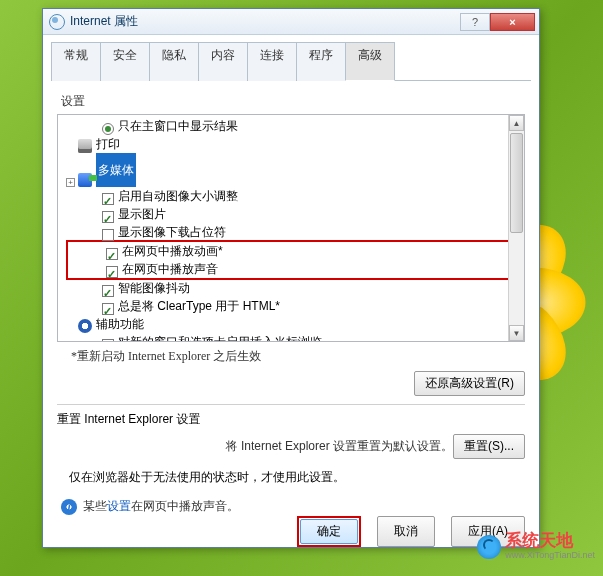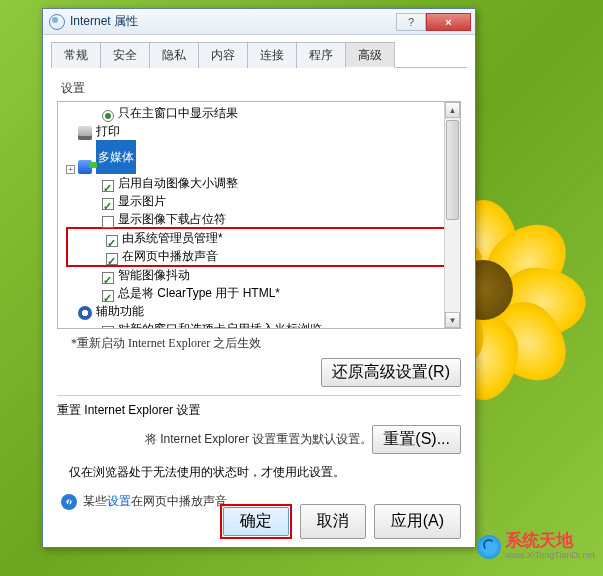--- a/index.html
+++ b/index.html
@@ -6,31 +6,31 @@
 body{width:603px;height:576px;background:linear-gradient(135deg,#8fc73e 0%,#6ba61e 50%,#8fc73e 100%);position:relative;overflow:hidden}
 .flower{position:absolute;right:30px;top:200px;width:180px;height:180px}
 .flower .petal{position:absolute;width:70px;height:85px;background:radial-gradient(ellipse at center,#ffe680 0%,#ffcc00 60%,#e6a800 100%);border-radius:50% 50% 50% 50% / 60% 60% 40% 40%}
 .flower .center{position:absolute;left:60px;top:60px;width:60px;height:60px;background:radial-gradient(circle,#8b6914 0%,#5c4403 100%);border-radius:50%}
 .watermark{position:absolute;right:8px;bottom:15px;display:flex;align-items:center;gap:4px;color:#555;font-size:11px}
 .watermark .logo{width:24px;height:24px;background:radial-gradient(circle,#3eb0f7 40%,#1a7fc4 100%);border-radius:50%;position:relative}
 .watermark .logo::before{content:"";position:absolute;left:6px;top:4px;width:8px;height:8px;border:2px solid #0a5a8f;border-radius:50%;border-right-color:transparent;border-bottom-color:transparent}
 .watermark .txt{display:flex;flex-direction:column;line-height:1.1}
 .watermark .txt .t1{font-weight:bold;font-size:17px;color:#ef4444}
 .watermark .txt .t2{font-size:9px;color:#888}
-.dialog{position:absolute;left:42px;top:8px;width:434px;height:540px;background:#fff;border:1px solid #5a7fa0;box-shadow:2px 2px 8px rgba(0,0,0,0.3)}
+.dialog{position:absolute;left:42px;top:8px;width:498px;height:540px;background:#fff;border:1px solid #5a7fa0;box-shadow:2px 2px 8px rgba(0,0,0,0.3)}
 .titlebar{height:26px;background:linear-gradient(#f6f9fc,#e4ecf5);display:flex;align-items:center;padding:0 4px 0 6px;border-bottom:1px solid #c0cfdd}
 .titlebar .ticon{width:16px;height:16px;margin-right:5px;position:relative}
 .titlebar .ticon::before{content:"";position:absolute;inset:0;border:1.5px solid #4a8bc2;border-radius:50%}
 .titlebar .ticon::after{content:"";position:absolute;left:3px;top:3px;width:6px;height:6px;background:#7fb3e0;border-radius:50%}
 .titlebar .ttext{flex:1;color:#0d3a63}
 .titlebar .tbtns{display:flex;gap:0}
 .titlebar .tbtn{width:30px;height:18px;background:linear-gradient(#f6f9fc,#e4ecf5);border:1px solid #b4c2d0;display:flex;align-items:center;justify-content:center;color:#555;font-size:11px;cursor:pointer}
 .titlebar .tbtn.close{background:linear-gradient(#e98a83,#c8433a);color:#fff;width:45px;border-color:#b33;font-weight:bold}
 .tabs{display:flex;margin:6px 8px 0 8px;border-bottom:1px solid #b4c2d0}
-.tab{padding:4px 12px 3px;border:1px solid #b4c2d0;border-bottom:none;background:#f0f3f7;margin-right:-1px;cursor:pointer;position:relative;top:1px;color:#333}
+.tab{padding:4px 12px 16px;border:1px solid #b4c2d0;border-bottom:none;background:#f0f3f7;margin-right:-1px;cursor:pointer;position:relative;top:1px;color:#333}
 .tab.active{background:#e5e5e5;border-bottom:1px solid #fff;z-index:1}
 .content{padding:8px 14px}
 .section-title{margin:4px 0 4px 4px;color:#333}
 .listbox{border:1px solid #b2b8c0;height:228px;background:#fff;position:relative;overflow:hidden}
 .listbox .scrollbar{position:absolute;right:0;top:0;bottom:0;width:16px;background:#f1f1f1;border-left:1px solid #d0d0d0}
 .listbox .scrollbar .arr{height:16px;background:linear-gradient(#fdfdfd,#dedede);border:1px solid #bbb;position:absolute;left:0;right:0;display:flex;align-items:center;justify-content:center;font-size:8px;color:#555}
 .listbox .scrollbar .arr.up{top:0}
 .listbox .scrollbar .arr.down{bottom:0}
 .listbox .scrollbar .thumb{position:absolute;left:1px;right:1px;top:18px;height:100px;background:linear-gradient(90deg,#e8e8e8,#cfcfcf);border:1px solid #b0b0b0;border-radius:2px}
 .tree{padding:2px 0 0 8px;font-size:12px;line-height:18px}
@@ -42,30 +42,30 @@
 .tree .check{width:12px;height:12px;border:1px solid #7a7a7a;margin-right:4px;background:#fff;position:relative}
 .tree .check.checked::after{content:"✓";position:absolute;left:0;top:-2px;font-size:11px;color:#2a7a2a;font-weight:bold}
 .tree .cat-icon{width:14px;height:14px;margin-right:4px;display:inline-block}
 .tree .cat-icon.printer{background:linear-gradient(#ddd,#999);border-radius:2px;box-shadow:inset 0 -4px 0 #666}
 .tree .cat-icon.mm{background:linear-gradient(#68a0ff,#1a5fd0);border-radius:2px;position:relative}
 .tree .cat-icon.mm::after{content:"";position:absolute;right:-5px;top:2px;width:8px;height:6px;background:#44c044;border-radius:1px}
 .tree .cat-icon.acc{background:radial-gradient(circle,#fff 30%,#2a5fb8 35%);border-radius:50%}
 .tree .label.highlight{background:#1a6ec8;color:#fff;padding:8px 2px}
 .redbox{border:2px solid #d40000;padding:0 2px;margin:-1px 0}
 .note{margin:6px 0 6px 14px;color:#333;font-family:SimSun}
-.btn{background:linear-gradient(#fcfcfc,#e4e4e4);border:1px solid #9a9a9a;padding:3px 10px;cursor:pointer;font-size:16px;border-radius:2px}
+.btn{background:linear-gradient(#fcfcfc,#e4e4e4);border:1px solid #9a9a9a;padding:3px 10px;cursor:pointer;font-size:12px;border-radius:2px}
 .btn-row-right{display:flex;justify-content:flex-end;margin:2px 0 8px 0}
 .sep{border:none;border-top:1px solid #d0d0d0;margin:6px 0}
 .reset-row{display:flex;align-items:center;justify-content:flex-end;margin:4px 0 4px 12px}
 .reset-desc{color:#333}
 .info-row{display:flex;align-items:center;gap:6px;margin-top:12px;padding-left:4px}
 .info-icon{width:16px;height:16px;background:radial-gradient(circle,#fff 20%,#2a7ad6 25%);border-radius:50%;display:flex;align-items:center;justify-content:center;color:#2a7ad6;font-weight:bold;font-size:11px;font-style:italic}
 .info-text{color:#333}
 .info-text .link{color:#0b58c0}
-.dlg-btns{position:absolute;bottom:8px;right:14px;display:flex;gap:8px}
+.dlg-btns{position:absolute;bottom:0;right:14px;display:flex;gap:16px}
 .dlg-btns .btn{padding:3px 16px}
 .dlg-btns .redwrap{border:2px solid #d40000;padding:1px}
 .dlg-btns .redwrap .btn{background:linear-gradient(#eaf4ff,#cde7ff);border:1px solid #5a9bd4}
 </style>
 </head>
 <body>
 
 <div class="flower">
   <div class="petal" style="left:55px;top:0;transform:rotate(0deg)"></div>
   <div class="petal" style="left:100px;top:20px;transform:rotate(45deg)"></div>
@@ -131,21 +131,21 @@
           </div>
         <div class="node">
             <span class="ind" style="width:36px"></span>
             <span class="check"></span>
             <span class="label">显示图像下载占位符</span>
           </div>
         <div class="redbox">
           <div class="node">
               <span class="ind" style="width:36px"></span>
               <span class="check checked"></span>
-              <span class="label">由系统管理员管理*</span>
+              <span class="label">在网页中播放动画*</span>
             </div>
           <div class="node">
               <span class="ind" style="width:36px"></span>
               <span class="check checked"></span>
               <span class="label">在网页中播放声音</span>
             </div>
         </div>
         <div class="node">
             <span class="ind" style="width:36px"></span>
             <span class="check checked"></span>

